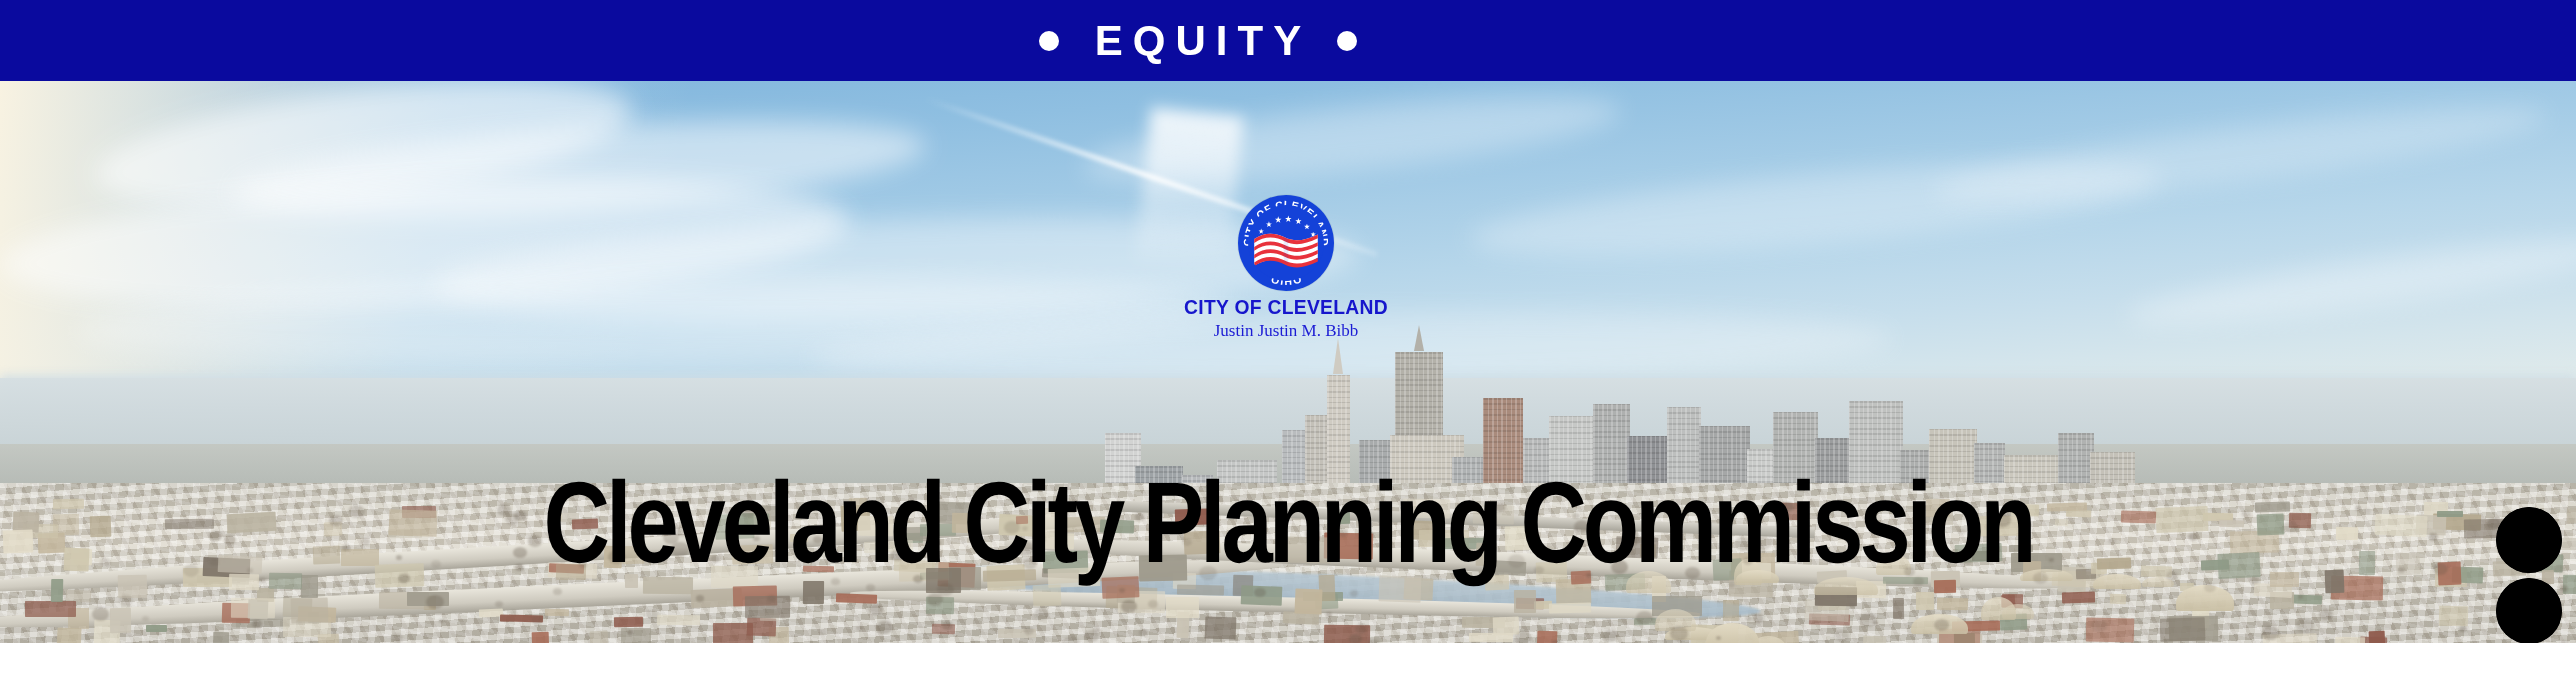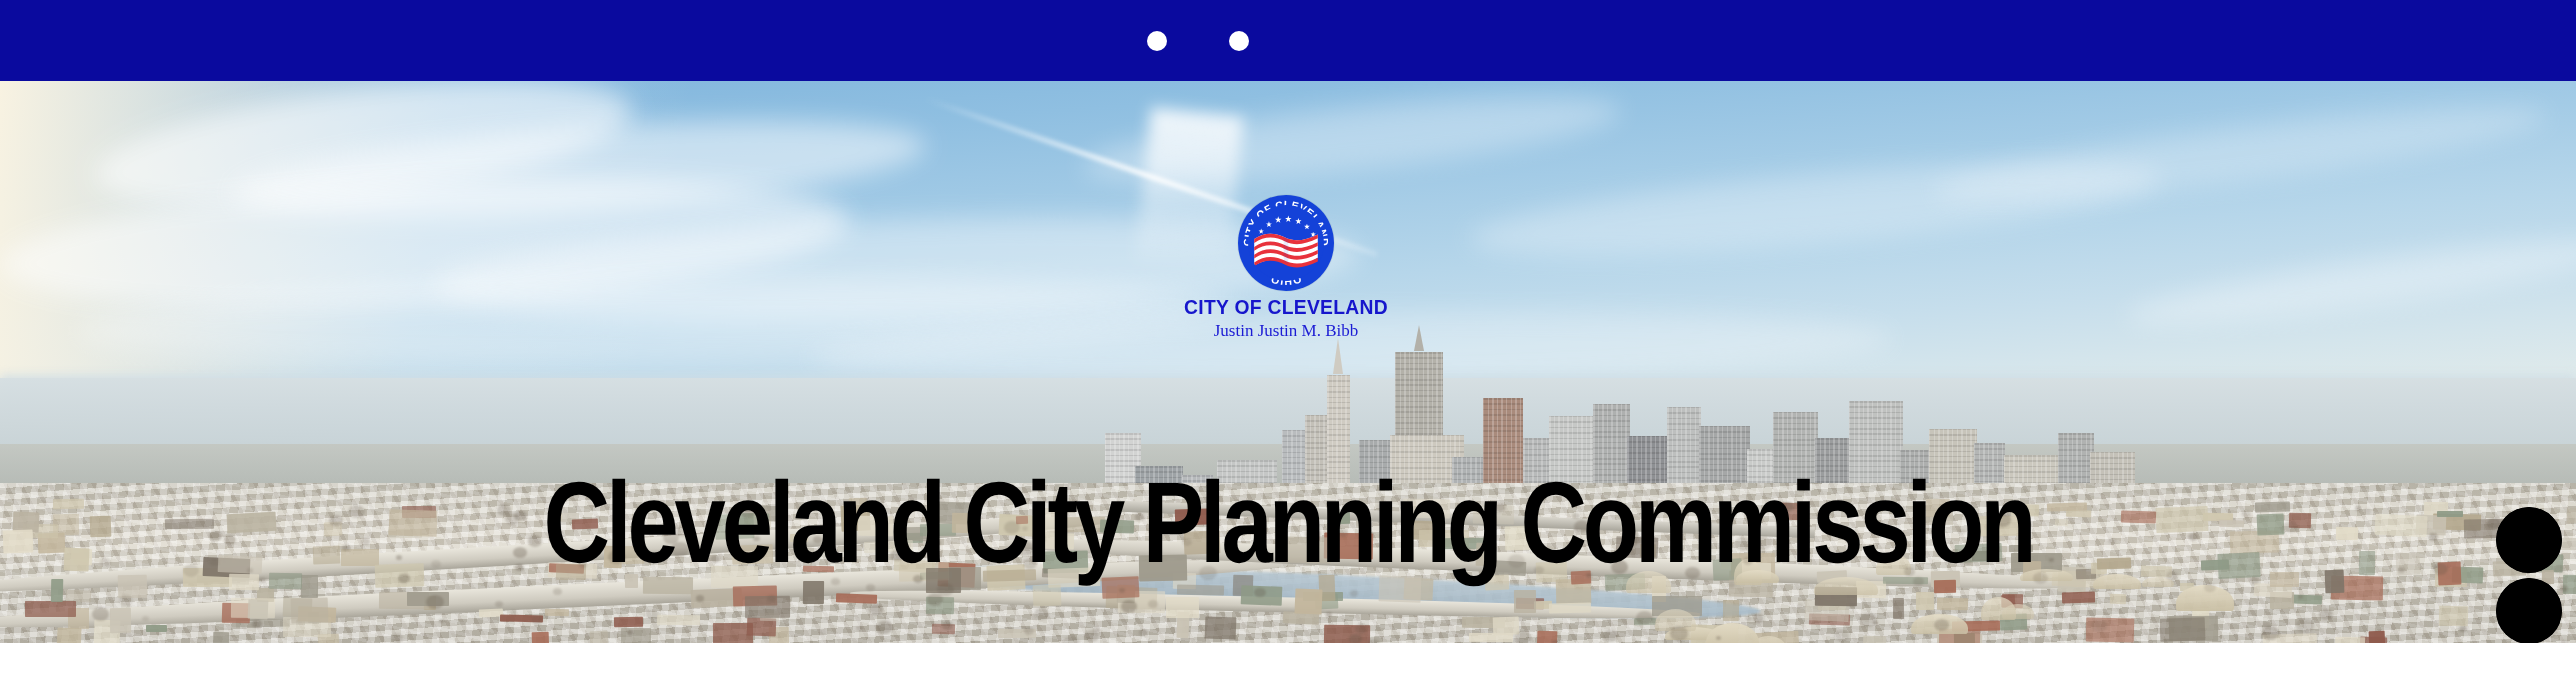--- a/index.html
+++ b/index.html
@@ -220,20 +220,21 @@
     position:absolute; left:0; top:643px; width:2576px; height:39px;
     background:#ffffff; z-index:20;
   }
 </style>
 </head>
 <body>
 
 <div class="banner">
   <div class="banner-inner">
     <span class="banner-bullet"></span>
+    <span class="banner-word">EQUITY</span>
     <span class="banner-bullet"></span>
   </div>
 </div>
 
 <div class="photo">
 
   <div class="sky"></div>
   <div class="cloud cl1"></div>
   <div class="cloud cl2"></div>
   <div class="cloud cl3"></div>

